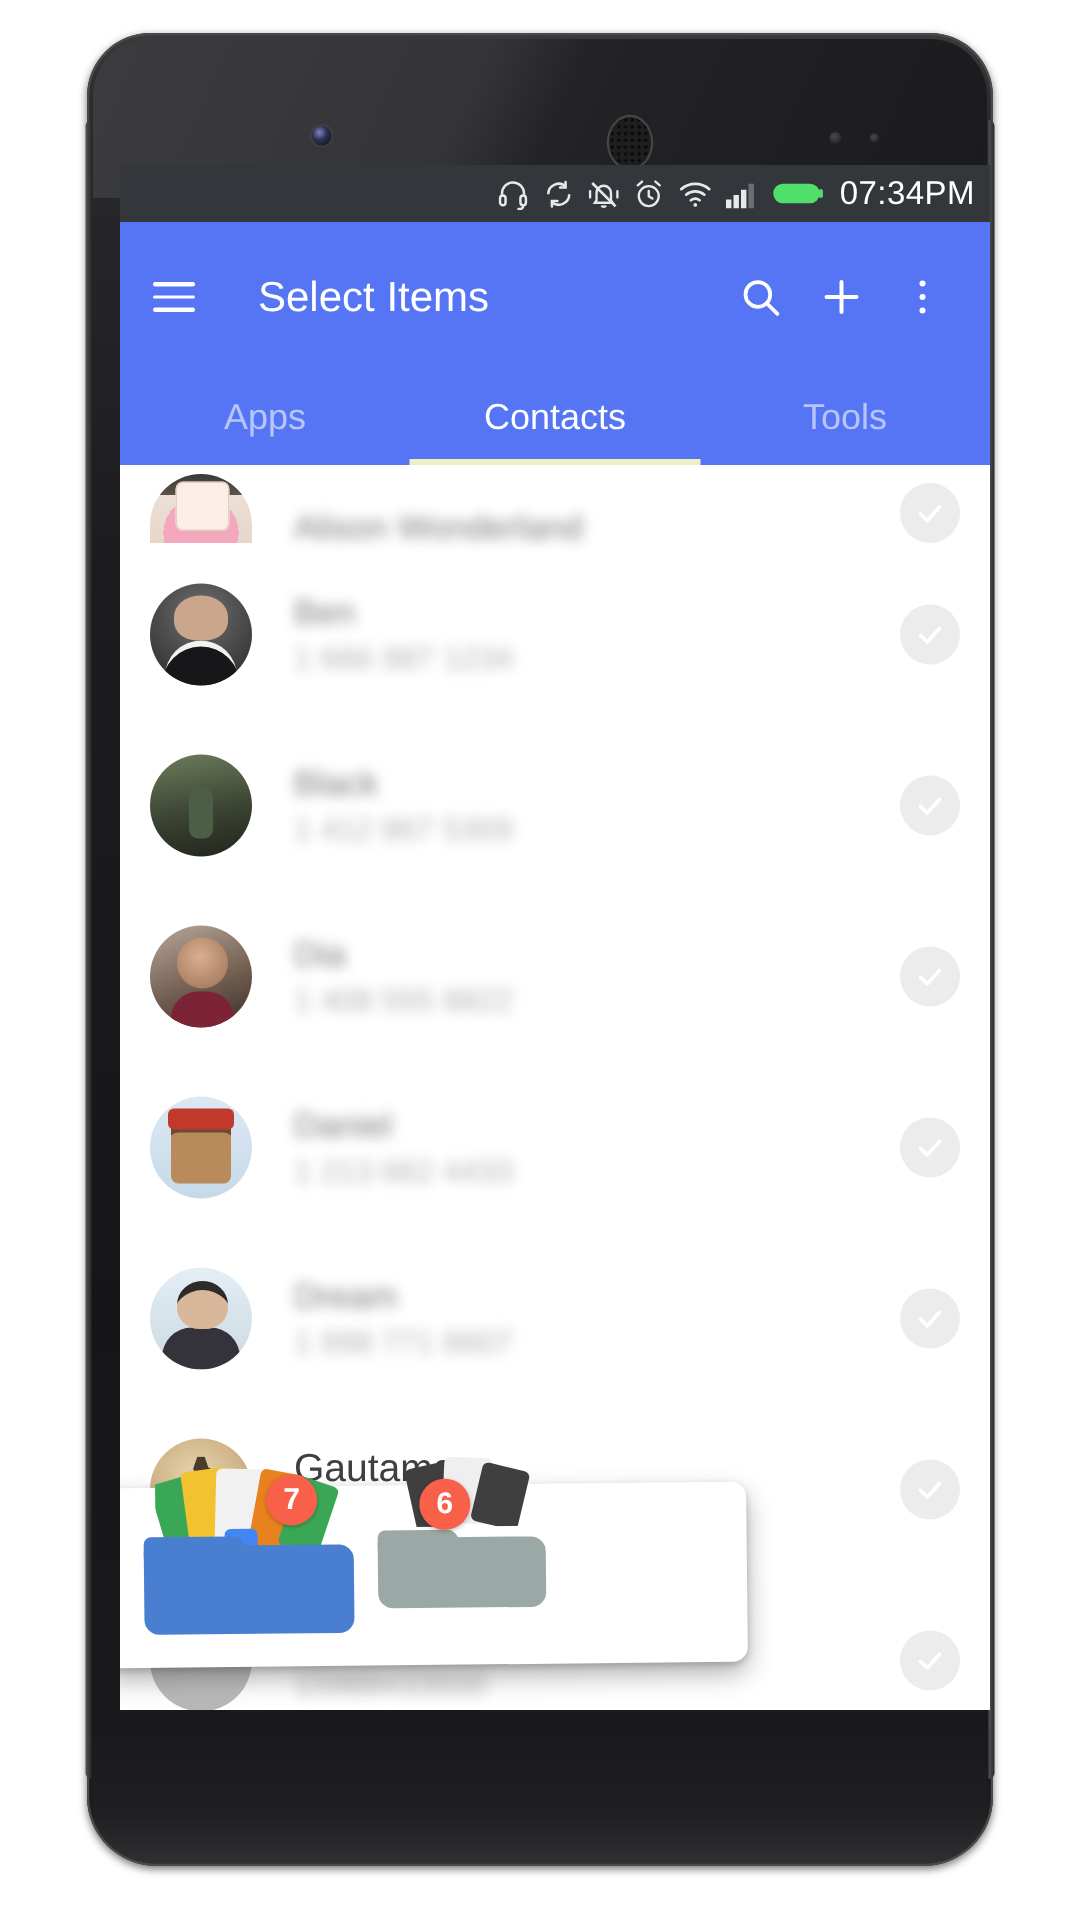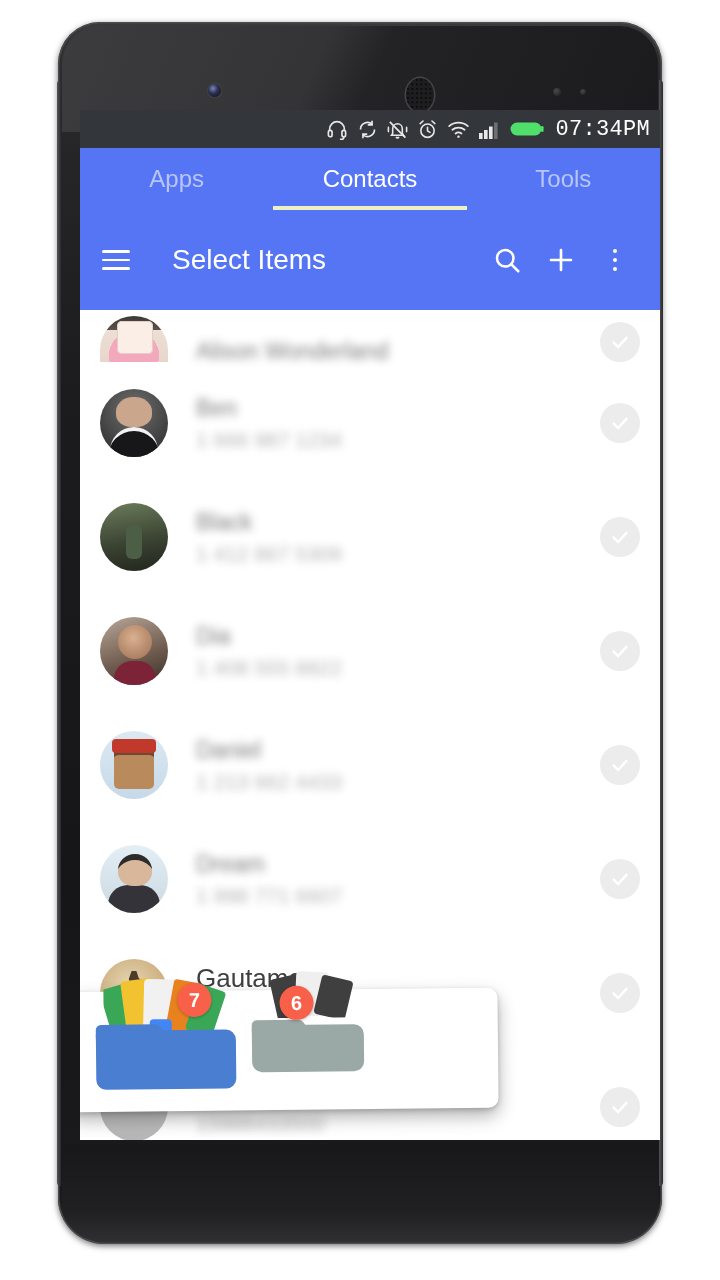--- a/index.html
+++ b/index.html
@@ -71,21 +71,21 @@
 
   
   #status-bar{
     position:relative; height:38px; background:#33363b;
     display:flex; align-items:center; justify-content:flex-end;
     padding-right:10px; gap:9px;
   }
   #status-bar .sicon{ display:flex; align-items:center; }
   #status-clock{
     color:#fff; font-size:22px; letter-spacing:.3px; margin-left:2px;
-    font-family:Liberation Mono, monospace;
+    font-family:Liberation Sans, sans-serif;
   }
 
   
   #app-bar{
     background:#5575f5; height:100px;
     display:flex; align-items:center; padding:0 22px;
   }
   #menu-icon{ width:34px; height:34px; display:flex; flex-direction:column;
     justify-content:center; gap:6px; cursor:pointer;}
   #menu-icon span{ display:block; height:2.5px; background:#fff; border-radius:2px;}
@@ -308,27 +308,20 @@
     </span>
     <span class="sicon">
       <svg width="34" height="18" viewBox="0 0 34 18">
         <rect x="0.5" y="2.5" width="31" height="13" rx="6.5" fill="#4fdf6a"></rect>
         <rect x="31" y="6" width="2.6" height="6" rx="1.3" fill="#4fdf6a"></rect>
       </svg>
     </span>
     <span id="status-clock">07:34PM</span>
   </div>
 
-  <div id="tab-bar">
-    <div class="tab-item">Apps</div>
-    <div class="tab-item active">Contacts</div>
-    <div class="tab-item">Tools</div>
-    <div id="tab-indicator"></div>
-  </div>
-
   <div id="app-bar">
     <div id="menu-icon">
       <span></span>
         <span></span>
         <span></span>
     </div>
     <div id="app-title">Select Items</div>
     <div class="bar-action">
       <svg width="30" height="30" viewBox="0 0 24 24" fill="none" stroke="#fff" stroke-width="2" stroke-linecap="round">
         <circle cx="10.6" cy="10.6" r="6.6"></circle>
@@ -340,20 +333,27 @@
         <path d="M12 4.5v15M4.5 12h15"></path>
       </svg>
     </div>
     <div class="bar-action">
       <div id="overflow-icon">
           <i></i>
           <i></i>
           <i></i>
         </div>
     </div>
+  </div>
+
+  <div id="tab-bar">
+    <div class="tab-item">Apps</div>
+    <div class="tab-item active">Contacts</div>
+    <div class="tab-item">Tools</div>
+    <div id="tab-indicator"></div>
   </div>
 
   <div id="contact-list">
 
     <div class="contact-row partial">
       <div class="avatar av-a"></div>
       <div class="contact-text">
         <div class="contact-name">Alison Wonderland</div>
       </div>
       <div class="check-circle">

